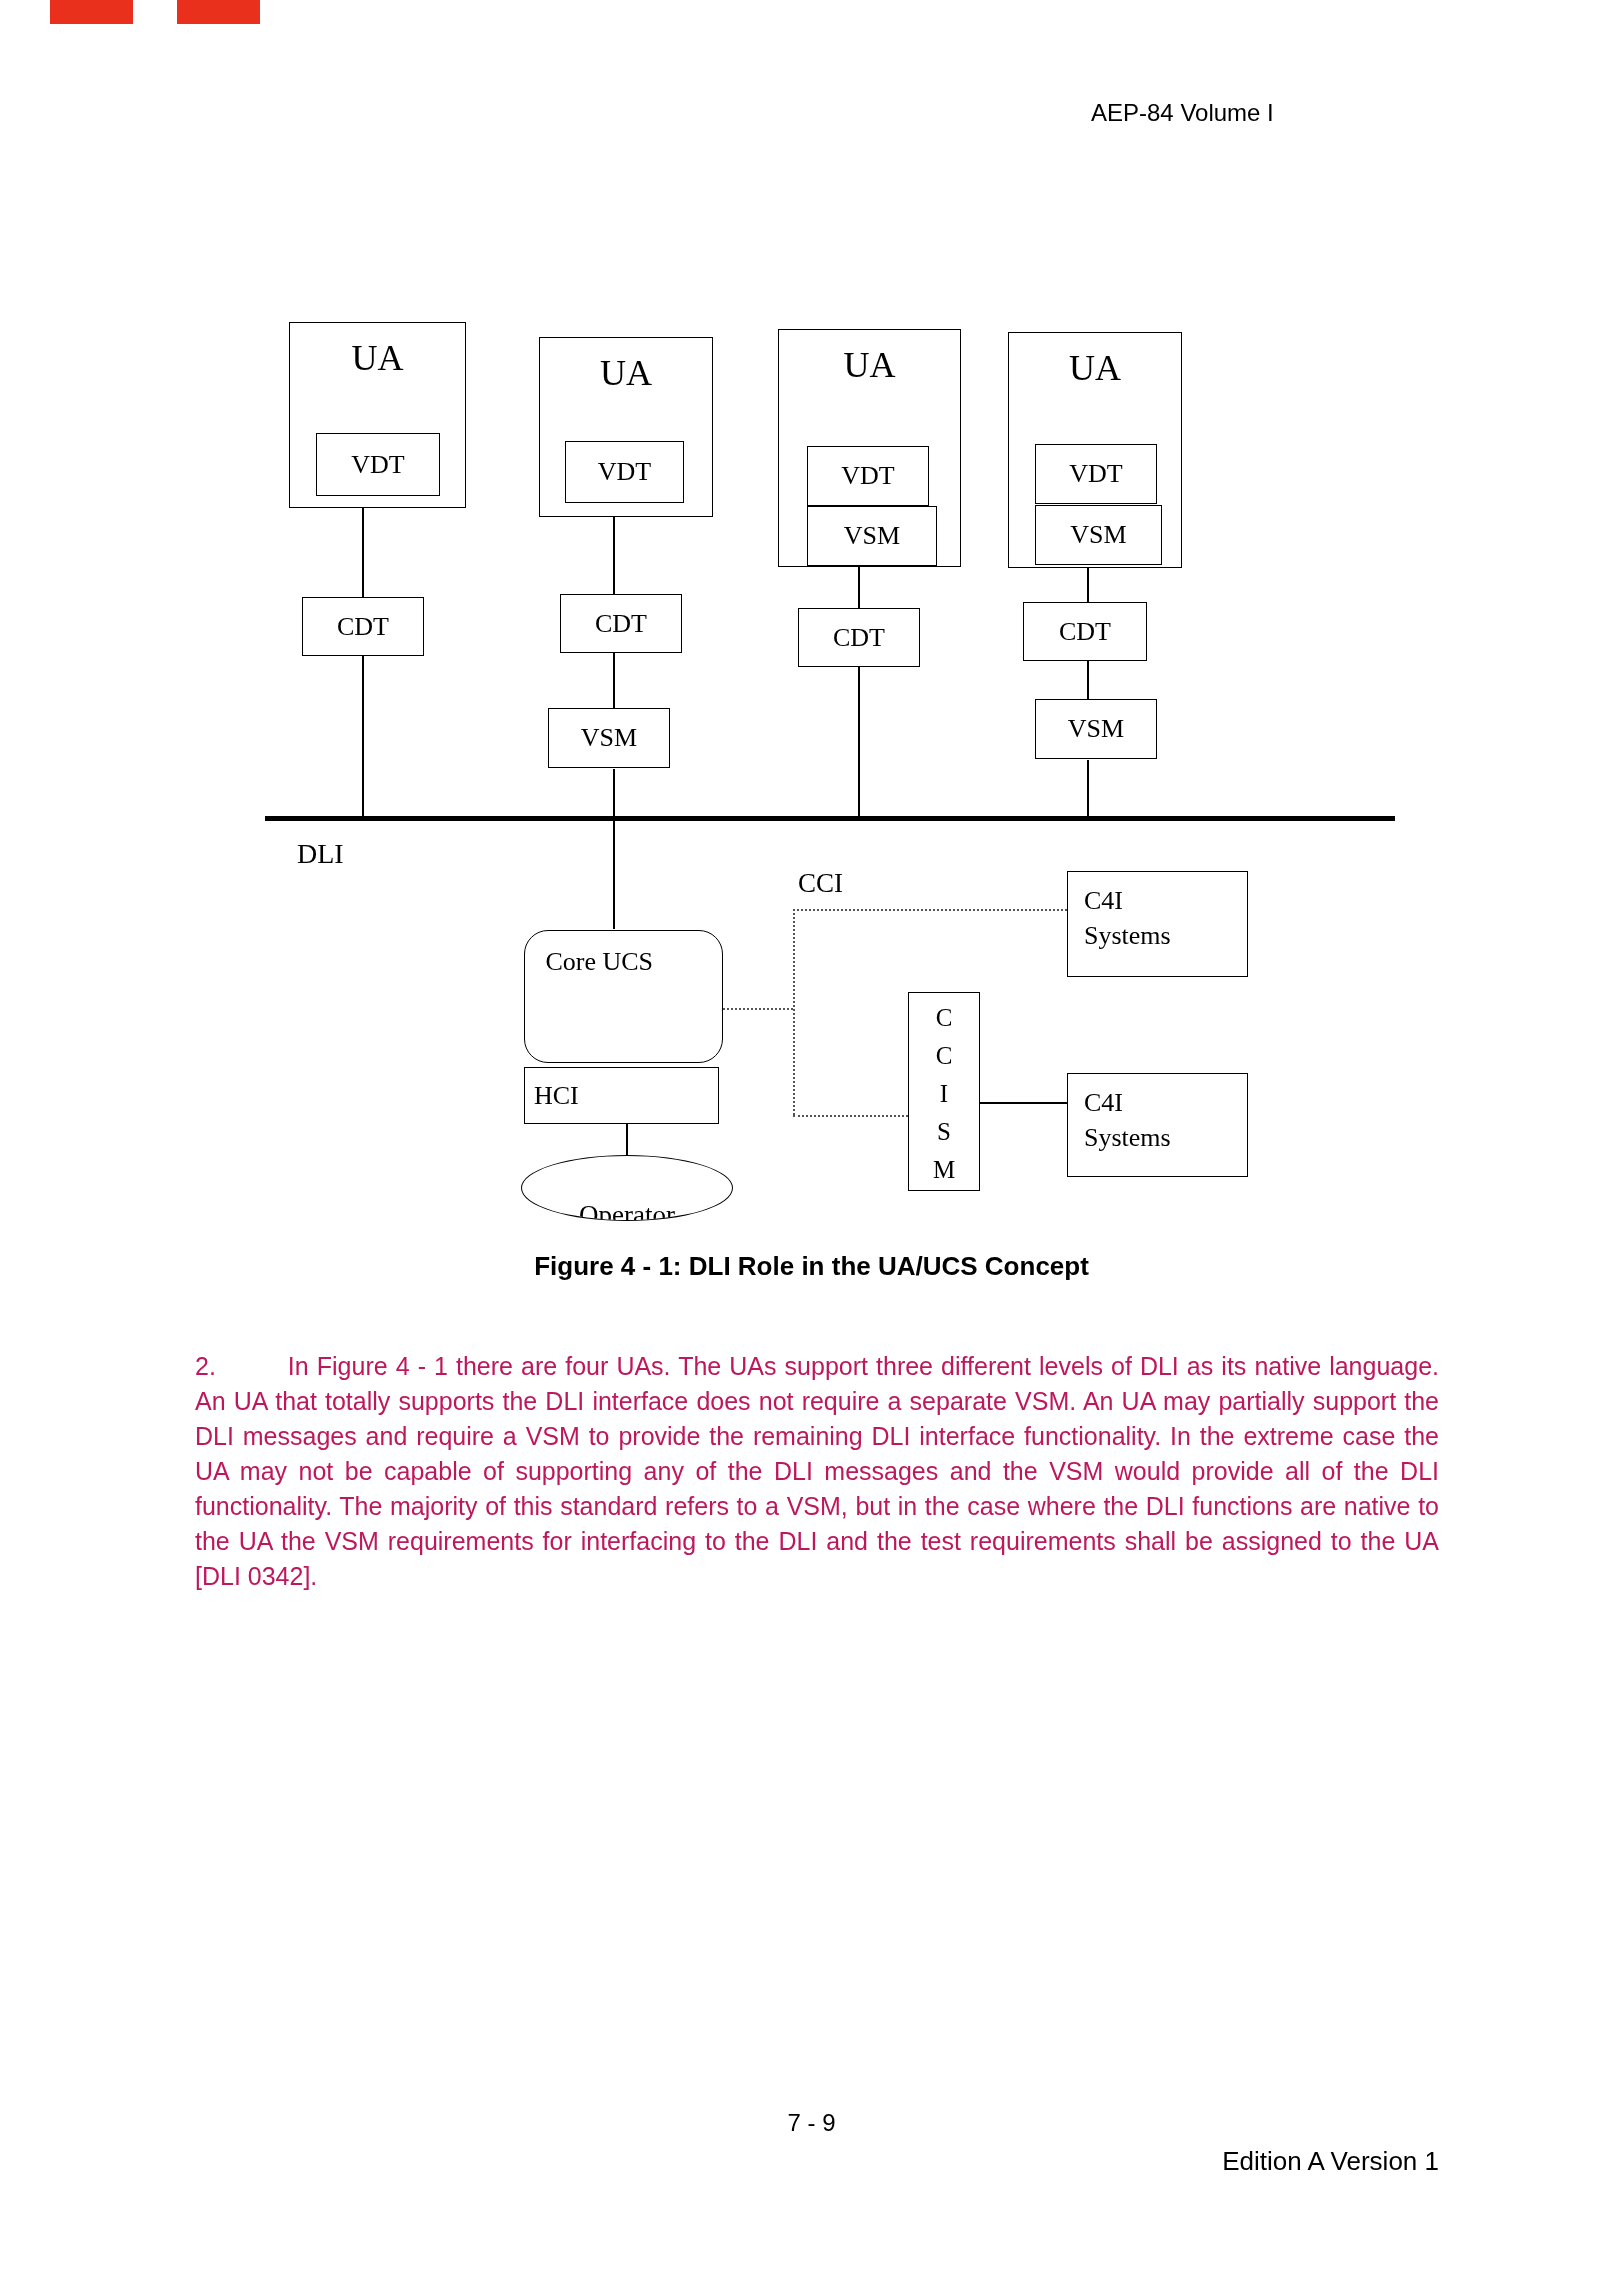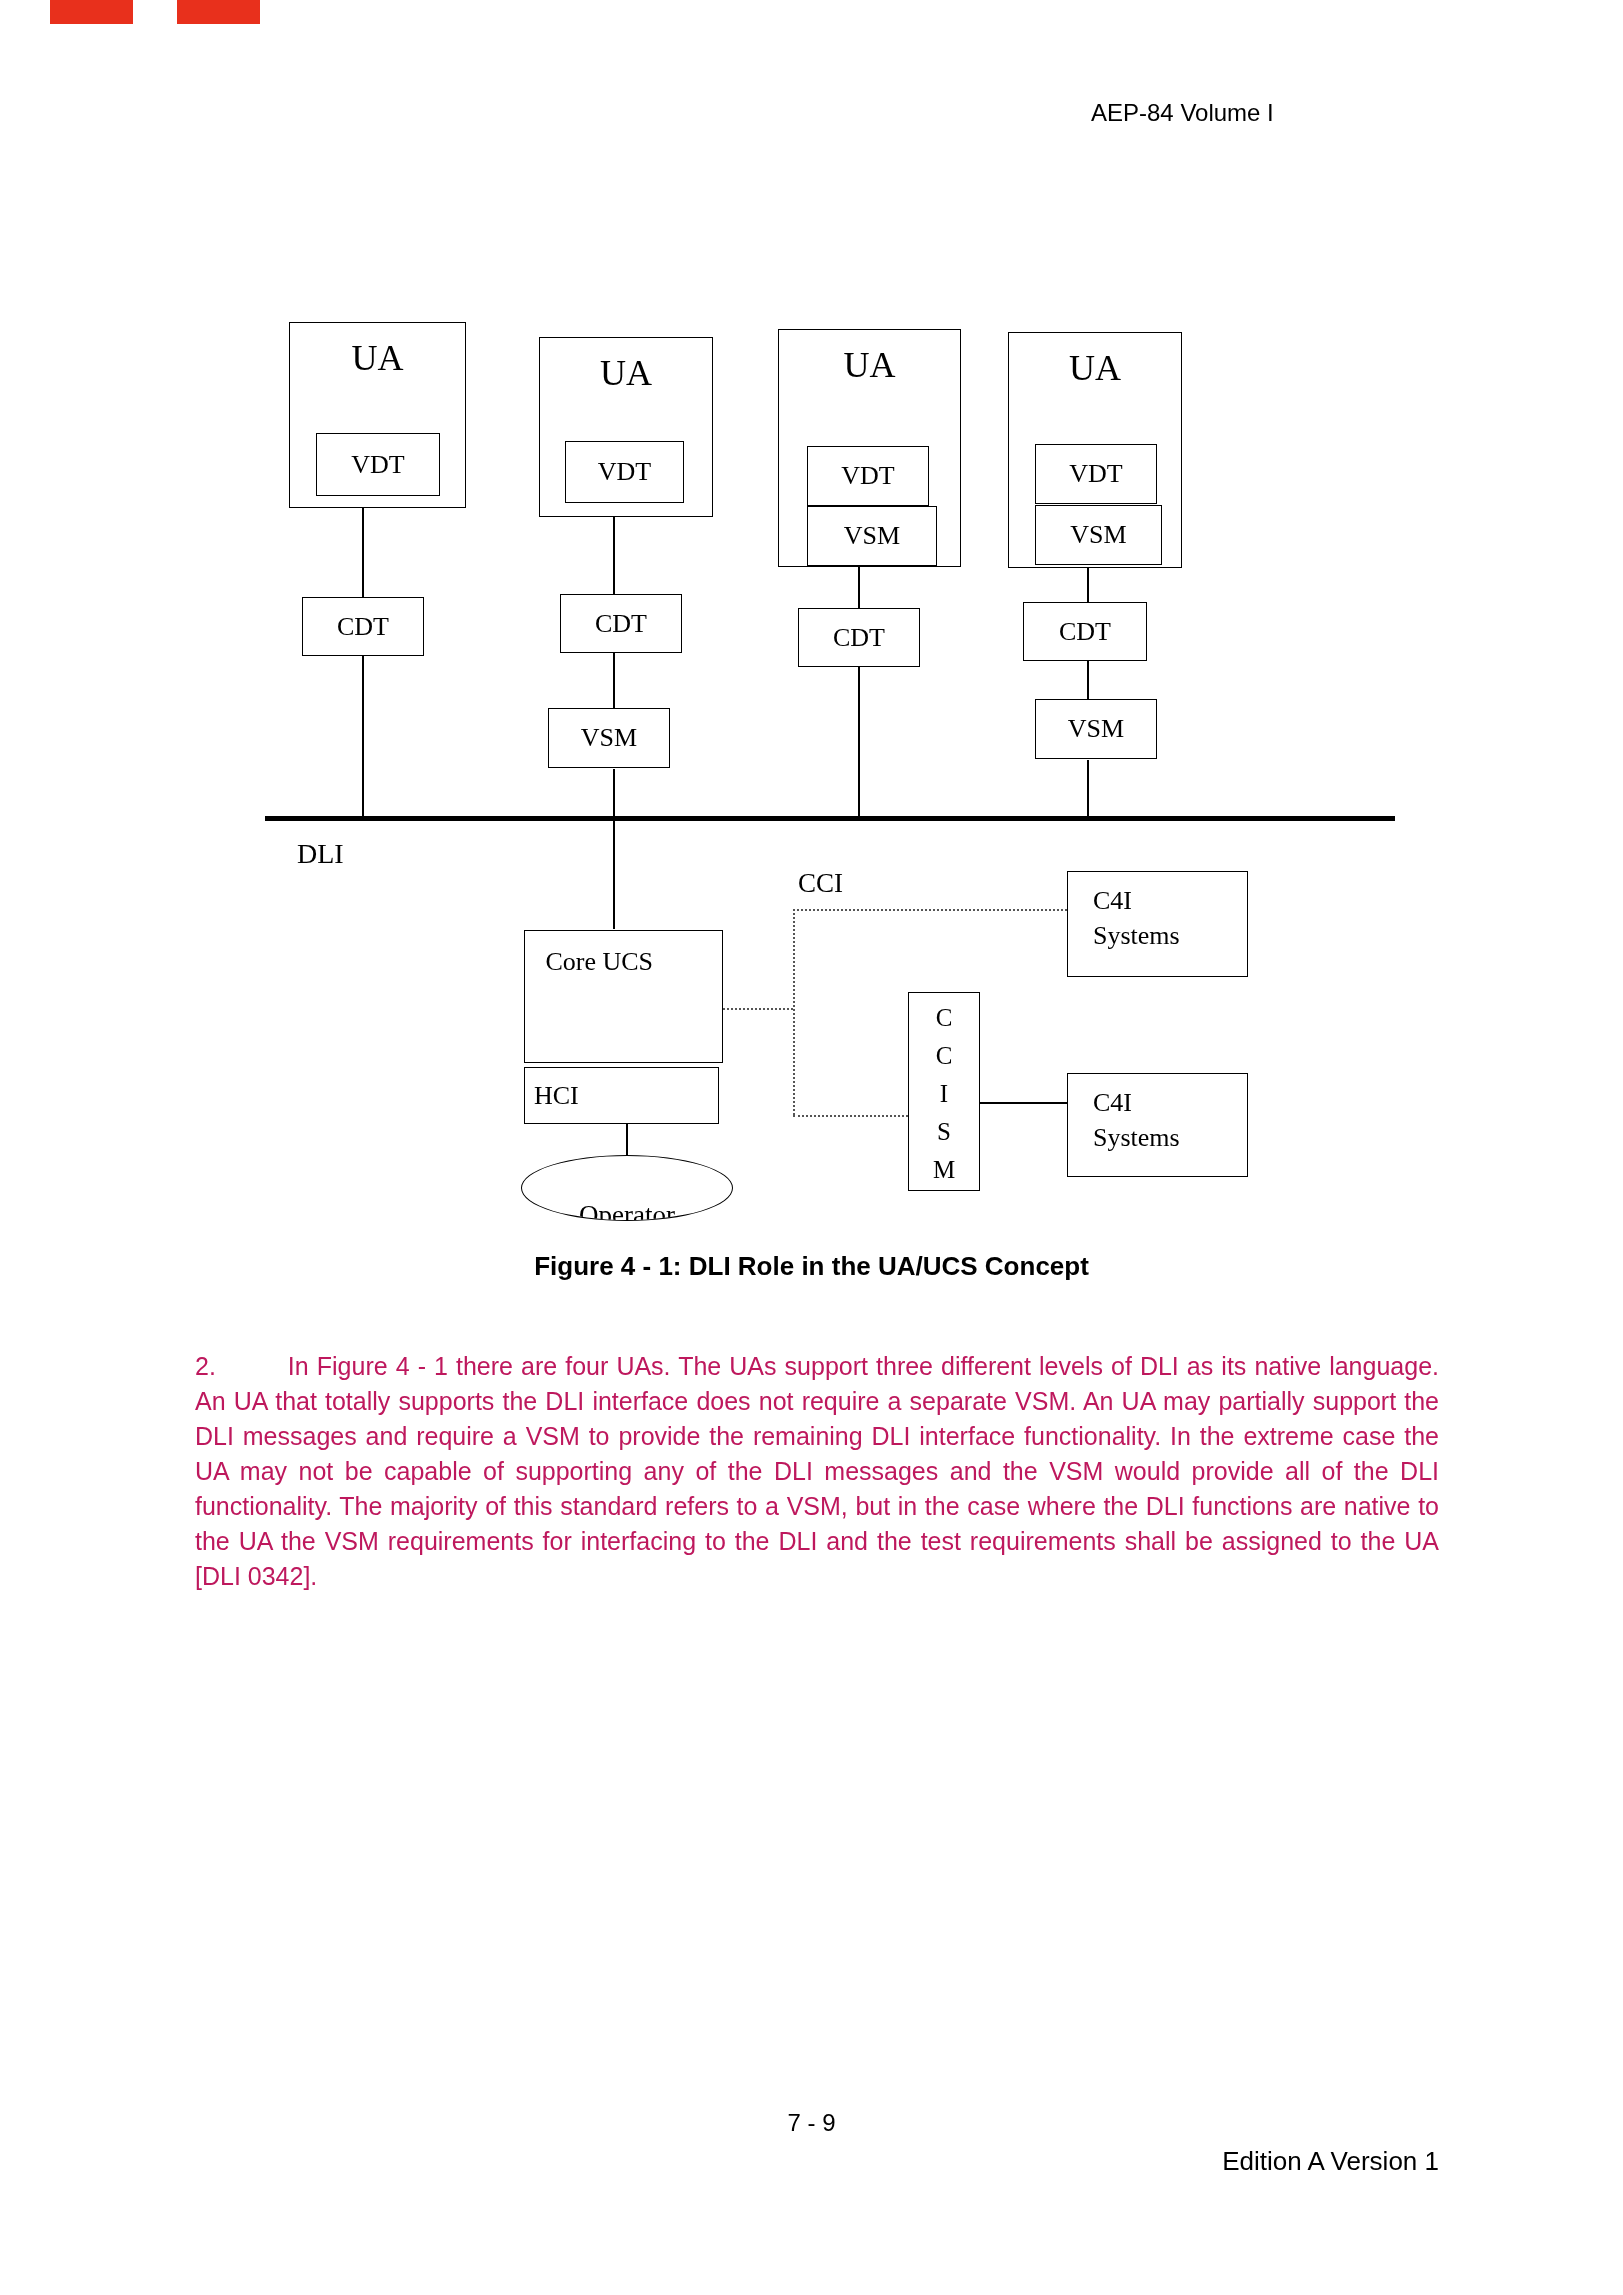--- a/index.html
+++ b/index.html
@@ -24,25 +24,25 @@
     font-size:36px;
     padding-top:14px;
   }
   .vline { position:absolute; width:2.4px; background:#000; }
   .hline { position:absolute; height:2.4px; background:#000; }
   .bus { position:absolute; height:4.7px; background:#000; }
   .dot-h { position:absolute; border-top:2.4px dotted #555; height:0; }
   .dot-v { position:absolute; border-left:2.4px dotted #555; width:0; }
   .lbl { position:absolute; font-size:27.5px; color:#000; }
   .sans { font-family:"Liberation Sans", sans-serif; }
-  .core-box { align-items:flex-start; justify-content:flex-start; padding:15.7px 0 0 20.4px; }
+  .core-box { align-items:flex-start; justify-content:flex-start; padding:15.7px 0 0 20.4px;border-radius:24px; }
   .hci-box { justify-content:flex-start; padding-left:20.4px; }
   .c4i-box {
     flex-direction:column; align-items:flex-start; justify-content:flex-start;
-    padding:11px 0 0 25px; line-height:1.35;
+    padding:11px 0 0 16px; line-height:1.35;
   }
   .ccism-box { flex-direction:column; justify-content:flex-start; padding-top:6.3px; line-height:38px; }
   .op-ellipse {
     position:absolute;
     border:1.6px solid #000; border-radius:50%;
     background:#fff; box-sizing:border-box;
     overflow:hidden;
     display:flex; justify-content:center; align-items:flex-end;
     font-size:27px;
   }

